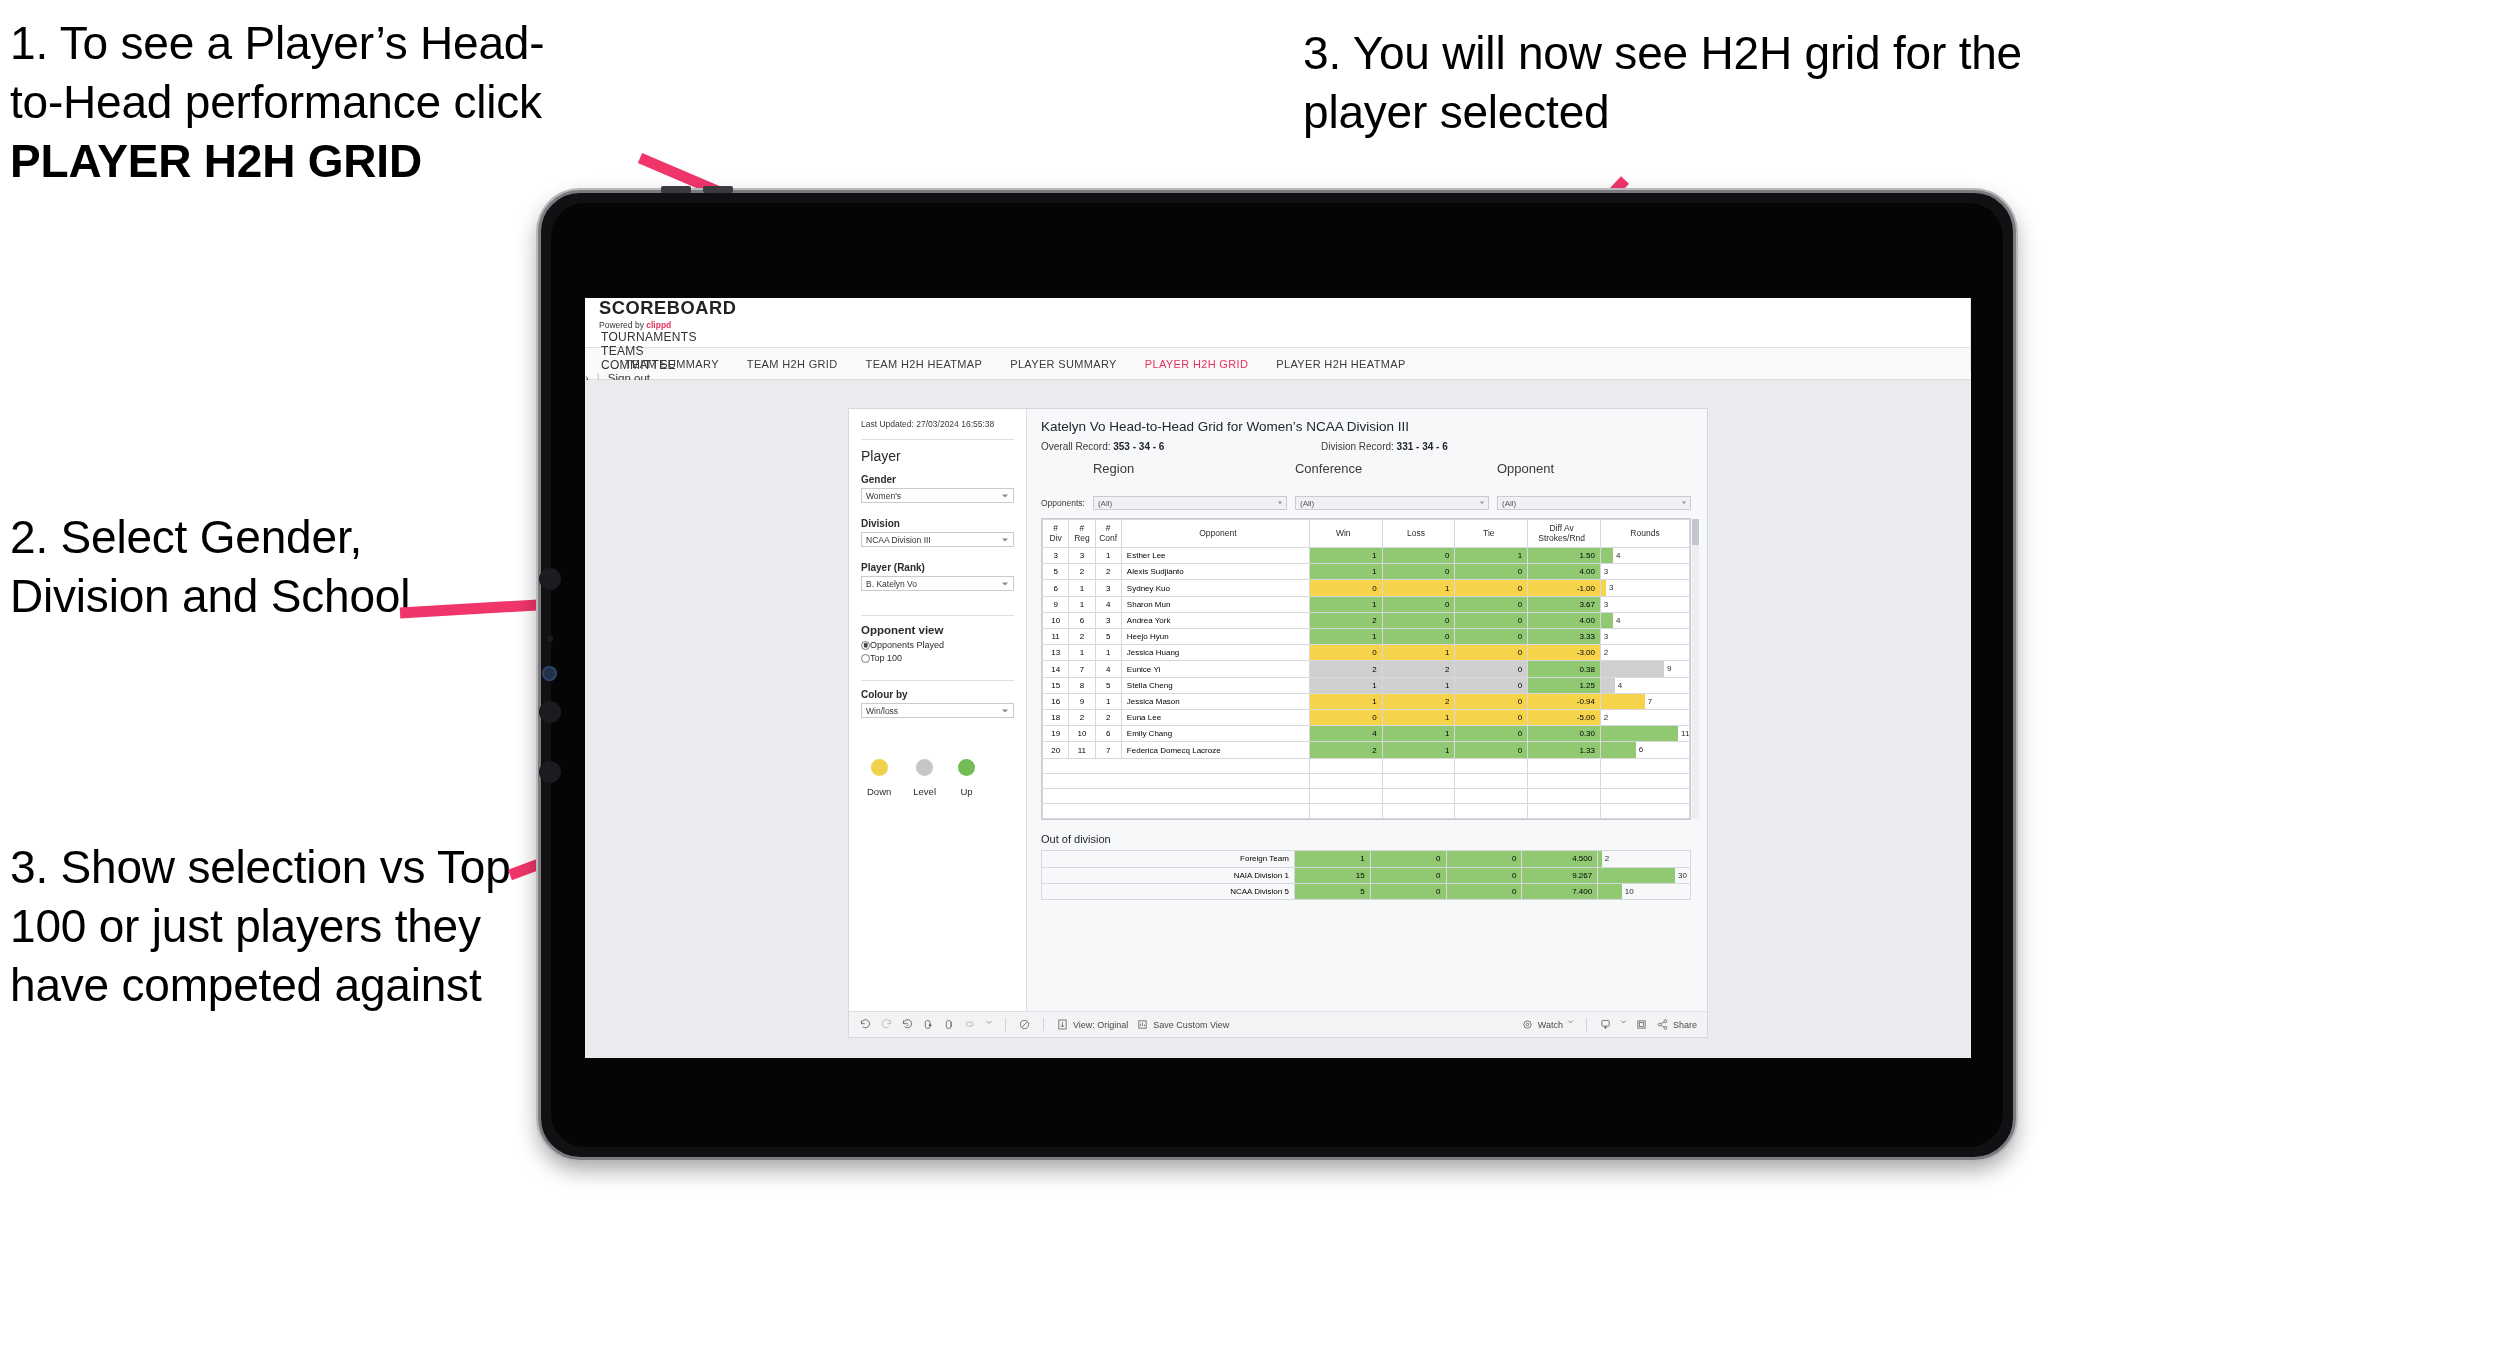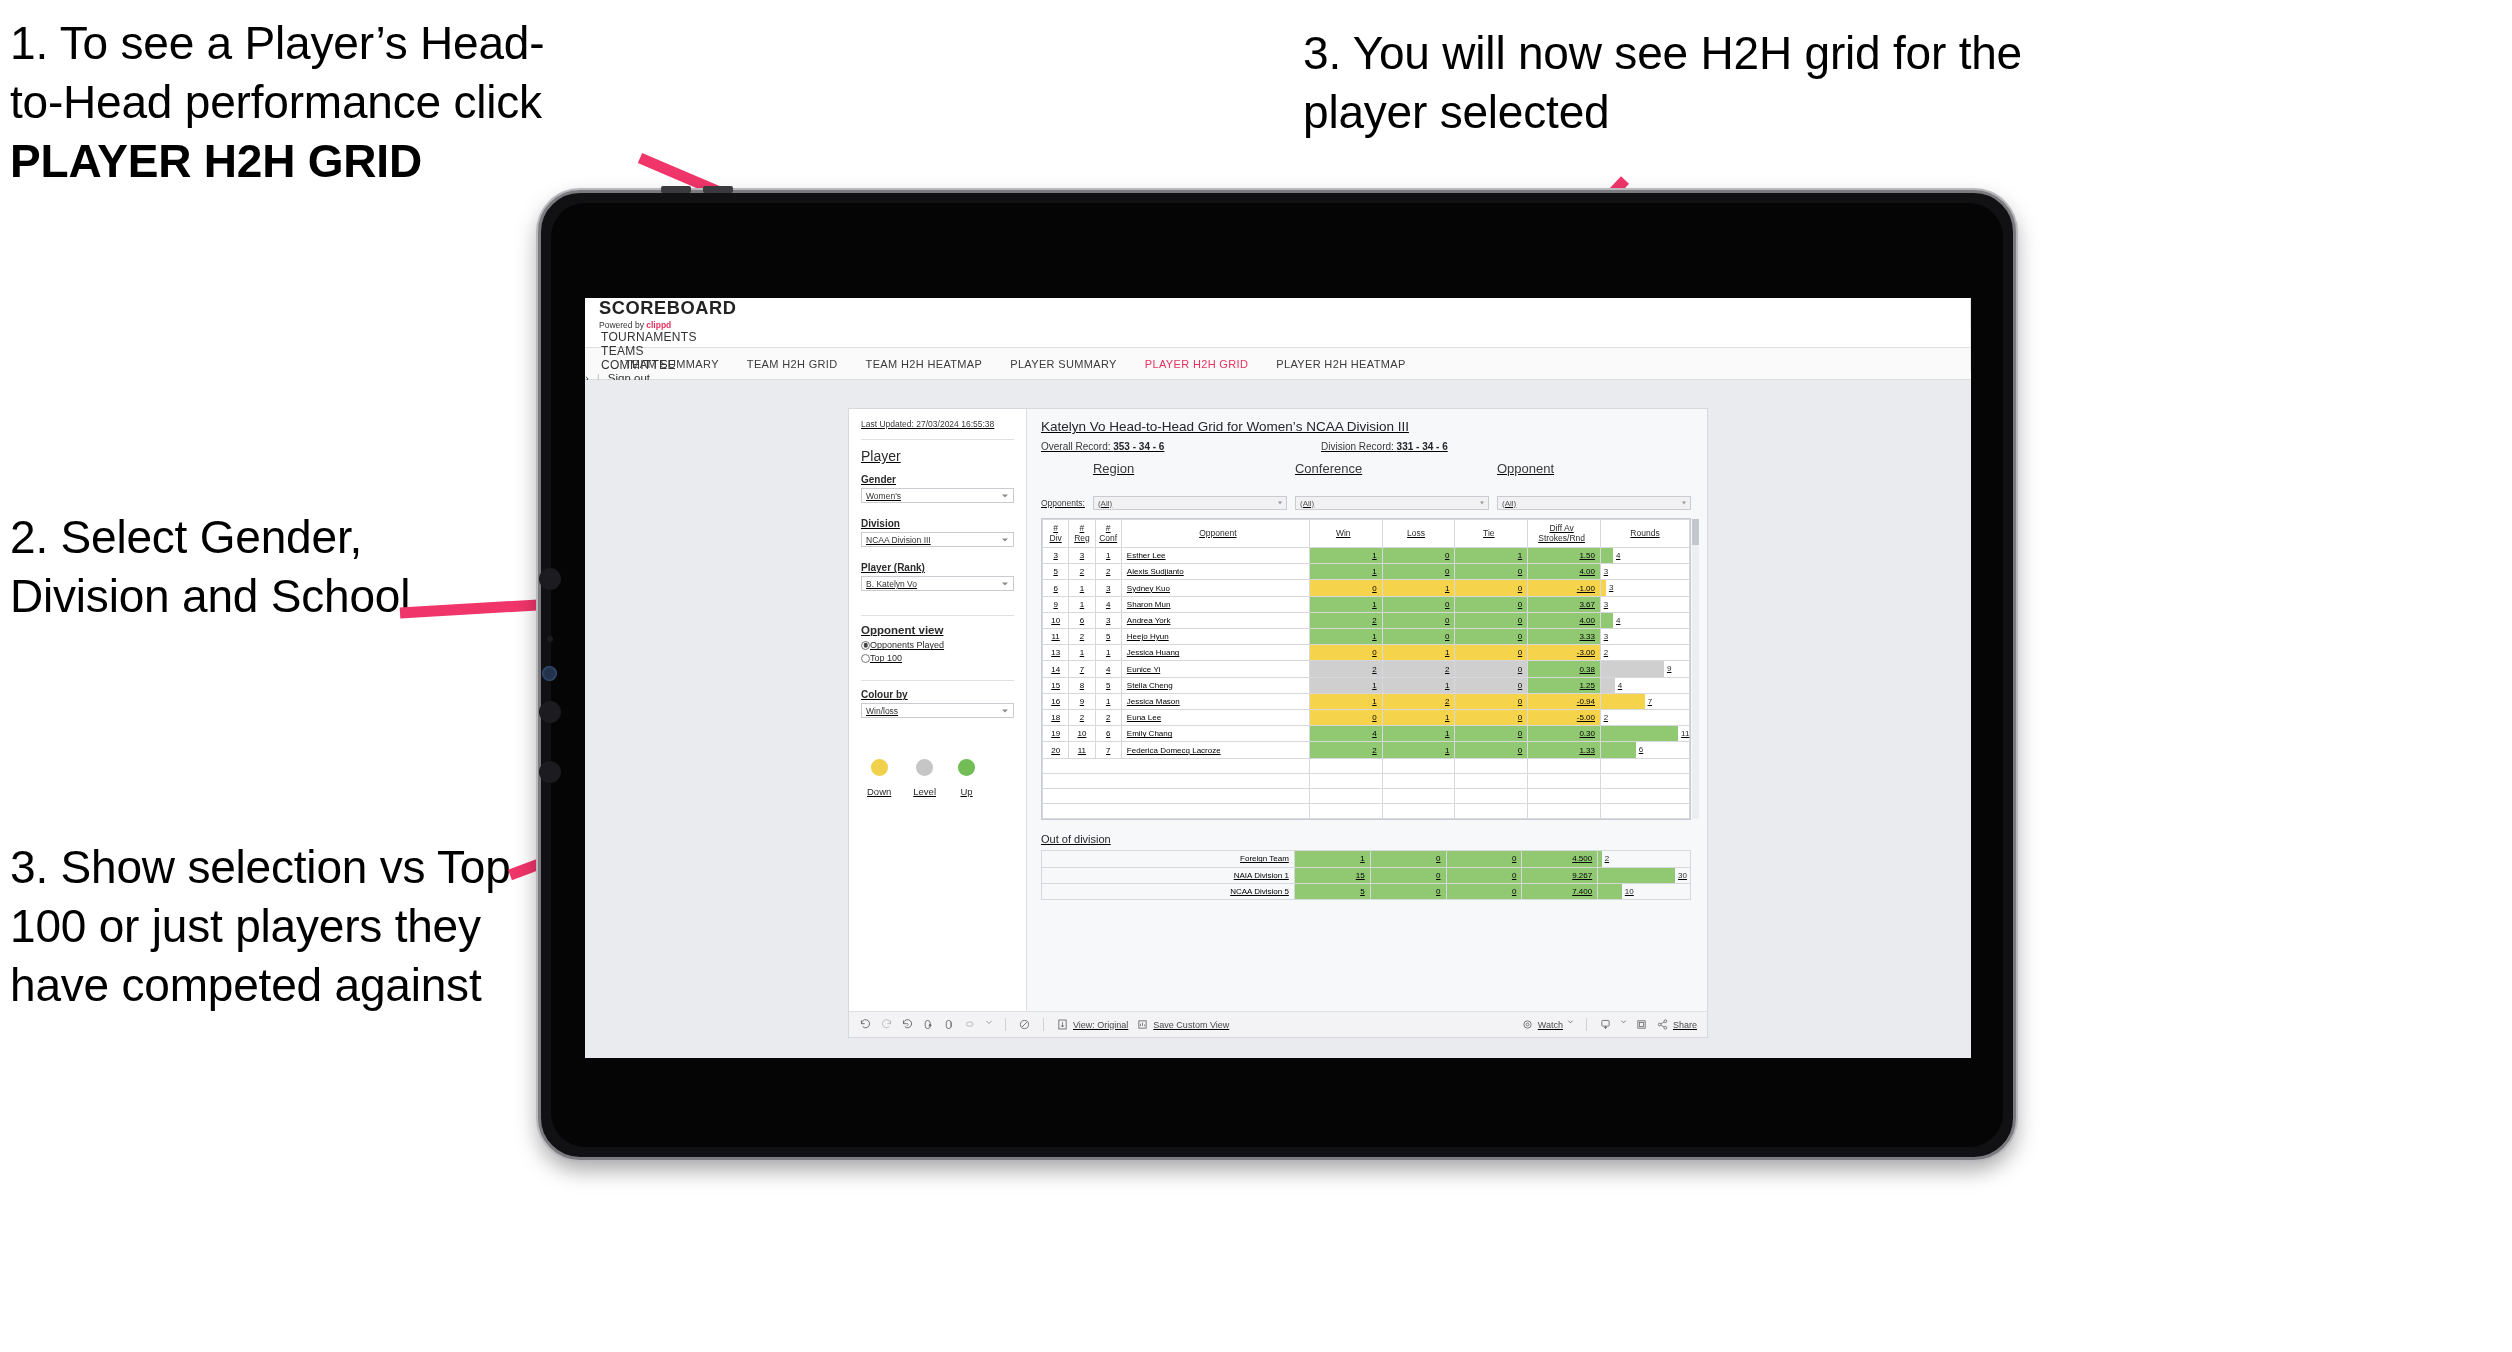--- a/index.html
+++ b/index.html
@@ -90,21 +90,21 @@
   .tab {
     font-size: 11px; letter-spacing:.35px; color:#3b3b3b;
     padding: 0 14px; white-space:nowrap;
   }
   .tab.active { color:#e8315e; }
 
   
   .viz-area {
     position:absolute; left:0; right:0; top:82px; bottom:0;
     background:#e9ebef;
-    display:flex; justify-content:center;text-decoration:underline;
+    display:flex; justify-content:center;
   }
   .viz-card {
     margin-top: 28px;
     width: 860px; height: 630px;
     background:#f7f8fa;
     border:1px solid #d6d8dd;
     display:flex; flex-direction:column;
   }
   .viz-body { flex:1; display:flex; min-height:0; }
 

